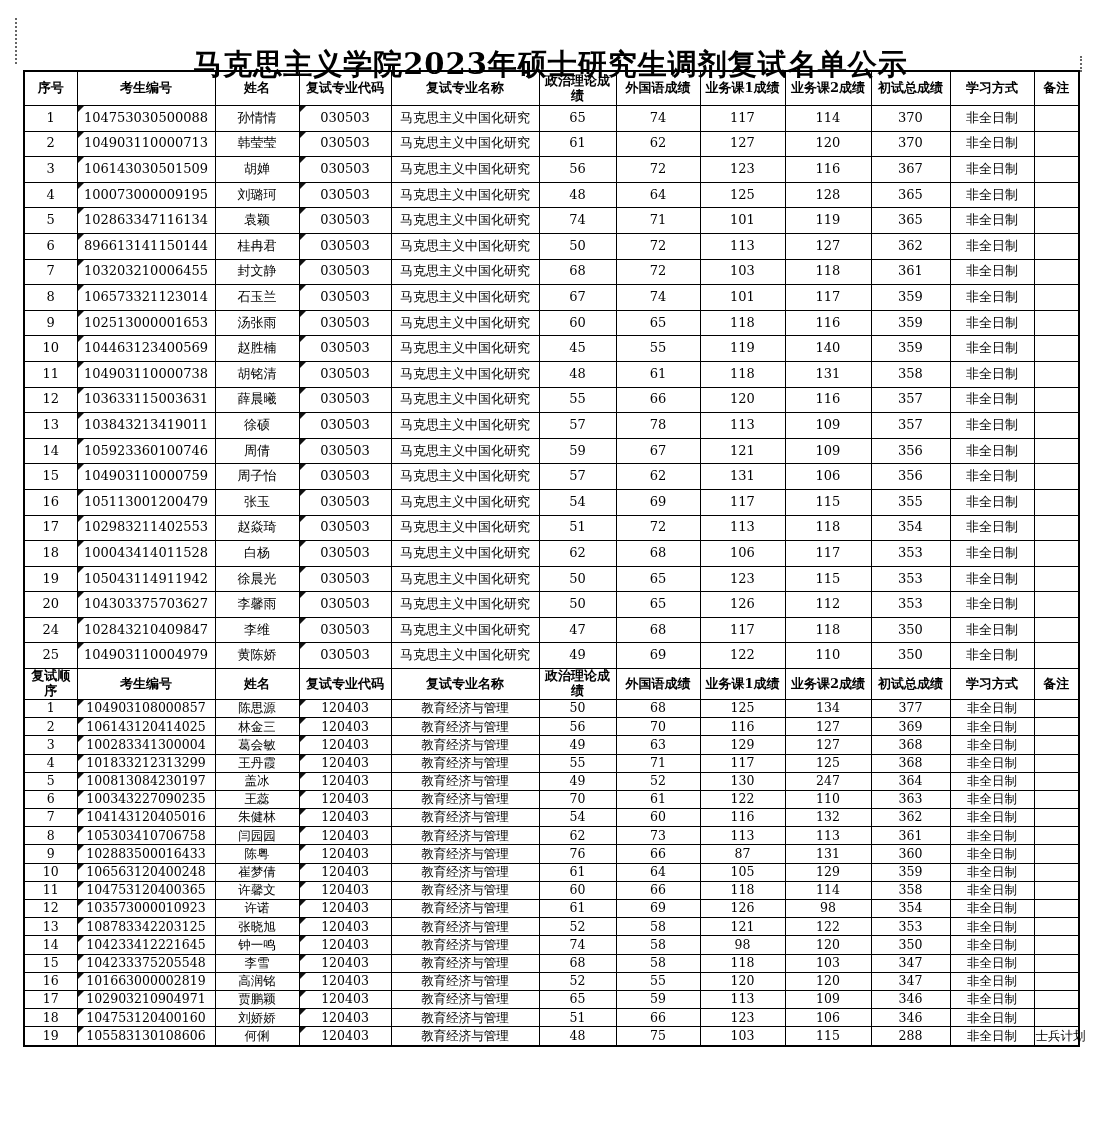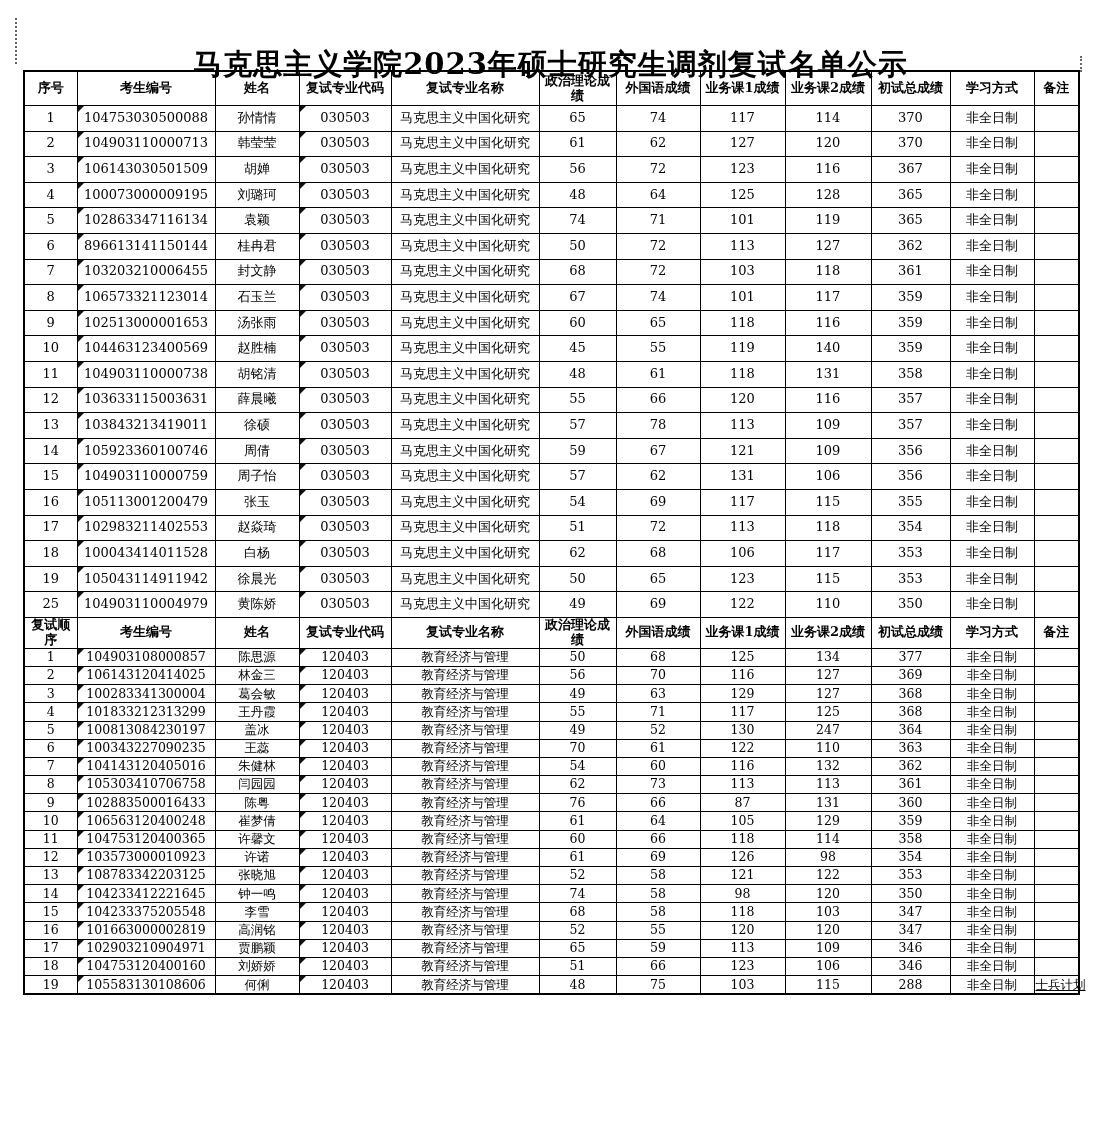--- a/index.html
+++ b/index.html
@@ -51,21 +51,21 @@
   tr.h1 th{height:33px;}
   tr.h2 th{height:29px;margin-top:44px;}
   tr.s1 td{height:24.6px; font-size:13px;}
   tr.s2 td{height:17.2px; font-size:12.5px;}
   td .tri{
     position:absolute; top:0; left:0; width:0; height:0;
     border-top:6px solid #111;
     border-right:6px solid transparent;
     pointer-events:none;
   }
-  td.remark-cell{white-space:nowrap;text-decoration:underline;}
+  td.remark-cell{white-space:nowrap;}
 </style>
 </head>
 <body>
 
 <div class="dotted-left"></div>
 <div class="dotted-right"></div>
 
 <div class="page-title">马克思主义学院2023年硕士研究生调剂复试名单公示</div>
 
 <table class="sheet">
@@ -358,20 +358,48 @@
         <td>马克思主义中国化研究</td>
         <td>50</td>
         <td>65</td>
         <td>123</td>
         <td>115</td>
         <td>353</td>
         <td>非全日制</td>
         <td class="remark-cell"></td>
       </tr>
       <tr class="s1">
+        <td>20</td>
+        <td>104303375703627<span class="tri"></span></td>
+        <td>李馨雨</td>
+        <td>030503<span class="tri"></span></td>
+        <td>马克思主义中国化研究</td>
+        <td>50</td>
+        <td>65</td>
+        <td>126</td>
+        <td>112</td>
+        <td>353</td>
+        <td>非全日制</td>
+        <td class="remark-cell"></td>
+      </tr>
+      <tr class="s1">
+        <td>24</td>
+        <td>102843210409847<span class="tri"></span></td>
+        <td>李维</td>
+        <td>030503<span class="tri"></span></td>
+        <td>马克思主义中国化研究</td>
+        <td>47</td>
+        <td>68</td>
+        <td>117</td>
+        <td>118</td>
+        <td>350</td>
+        <td>非全日制</td>
+        <td class="remark-cell"></td>
+      </tr>
+      <tr class="s1">
         <td>25</td>
         <td>104903110004979<span class="tri"></span></td>
         <td>黄陈娇</td>
         <td>030503<span class="tri"></span></td>
         <td>马克思主义中国化研究</td>
         <td>49</td>
         <td>69</td>
         <td>122</td>
         <td>110</td>
         <td>350</td>

